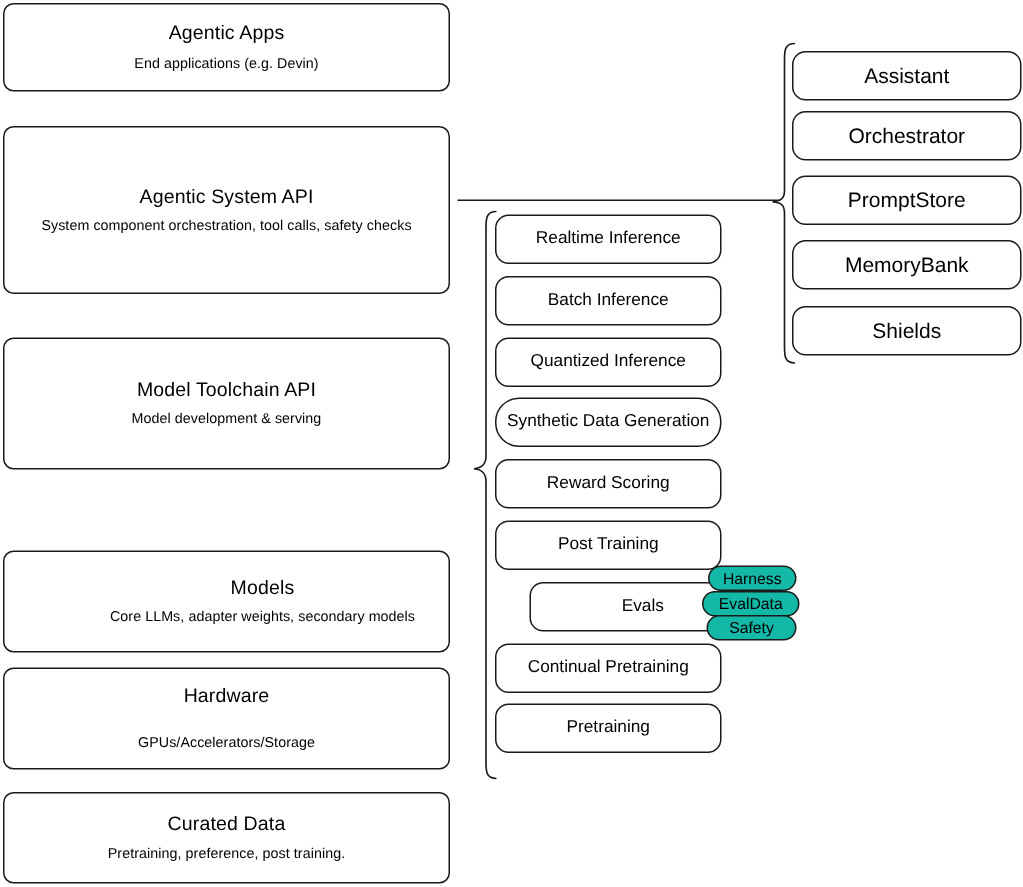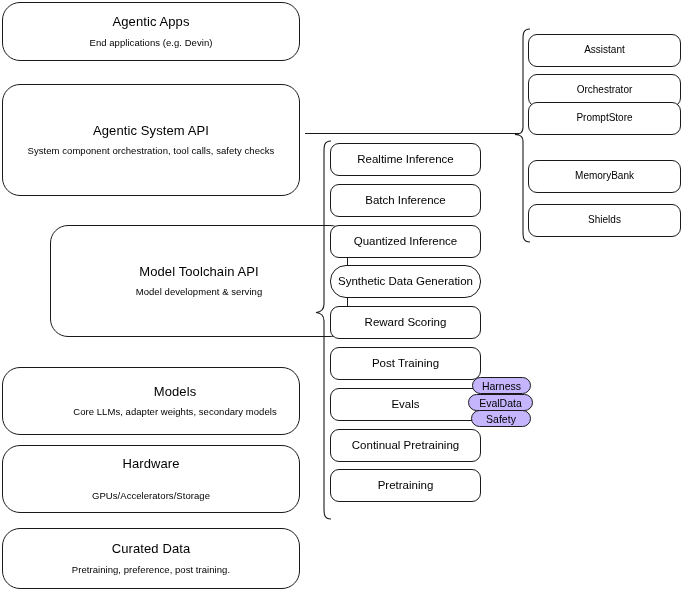--- a/index.html
+++ b/index.html
@@ -32,21 +32,21 @@
     align-items: center;
     justify-content: center;
     text-align: center;
     line-height: 1.25;
   }
 
   
   .layer-box {
     left: 2px;
     width: 298px;
-    border-radius: 18px;
+    border-radius: 7px;
   }
   .layer-title {
     font-size: 13px;
     color: #000;
     letter-spacing: 0.1px;
   }
   .layer-sub {
     font-size: 9.5px;
     color: #000;
     margin-top: 6px;
@@ -65,30 +65,30 @@
   }
 
   
   .right-box {
     left: 528px;
     width: 153px;
     height: 33px;
     border-radius: 9px;
   }
   .right-label {
-    font-size: 10px;
+    font-size: 14px;
   }
 
   
   .pill {
     position: absolute;
     box-sizing: border-box;
     border: 1px solid #1a1a1a;
     border-radius: 999px;
-    background: #c4b5fd;
+    background: #14b8a6;
     display: flex;
     align-items: center;
     justify-content: center;
     font-size: 10.5px;
     height: 17px;
     z-index: 6;
   }
 
   
   .connector {
@@ -117,21 +117,21 @@
   <div class="box layer-box" style="top:2px;height:59px;">
     <div class="layer-title">Agentic Apps</div>
     <div class="layer-sub">End applications (e.g. Devin)</div>
   </div>
 
   <div class="box layer-box" style="top:84px;height:112px;">
     <div class="layer-title">Agentic System API</div>
     <div class="layer-sub">System component orchestration, tool calls, safety checks</div>
   </div>
 
-  <div class="box layer-box" style="top:225px;height:112px;margin-left:48px;">
+  <div class="box layer-box" style="top:225px;height:88px;">
     <div class="layer-title">Model Toolchain API</div>
     <div class="layer-sub">Model development &amp; serving</div>
   </div>
 
   <div class="box layer-box" style="top:367px;height:68px;padding-left:48px;">
     <div class="layer-title">Models</div>
     <div class="layer-sub">Core LLMs, adapter weights, secondary models</div>
   </div>
 
   <div class="box layer-box" style="top:445px;height:68px;gap:12px;">
@@ -161,21 +161,21 @@
   </div>
   <div class="box mid-box" style="top:265px;border-radius:16px;">
     <div class="mid-label">Synthetic Data Generation</div>
   </div>
   <div class="box mid-box" style="top:306px;">
     <div class="mid-label">Reward Scoring</div>
   </div>
   <div class="box mid-box" style="top:347px;">
     <div class="mid-label">Post Training</div>
   </div>
-  <div class="box mid-box" style="top:388px;">
+  <div class="box mid-box" style="top:388px;margin-left:23px;">
     <div class="mid-label">Evals</div>
   </div>
   <div class="box mid-box" style="top:429px;">
     <div class="mid-label">Continual Pretraining</div>
   </div>
   <div class="box mid-box" style="top:469px;">
     <div class="mid-label">Pretraining</div>
   </div>
 
   <div class="pill" style="left:472px;top:377px;width:59px;">
@@ -191,21 +191,21 @@
   <svg class="brace" style="left:511px;top:28px;" width="20" height="215" viewBox="0 0 20 215">
     <path d="M19 1 C12 1 12 6 12 12 L12 99 C12 105 9 106 4 106.5 C9 107 12 108 12 114 L12 203 C12 209 12 214 19 214"></path>
   </svg>
 
   <div class="box right-box" style="top:34px;">
     <div class="right-label">Assistant</div>
   </div>
   <div class="box right-box" style="top:74px;">
     <div class="right-label">Orchestrator</div>
   </div>
-  <div class="box right-box" style="top:102px;text-align:center;">
+  <div class="box right-box" style="top:117px;text-align:center;">
     <div class="right-label">PromptStore</div>
   </div>
   <div class="box right-box" style="top:160px;">
     <div class="right-label">MemoryBank</div>
   </div>
   <div class="box right-box" style="top:204px;">
     <div class="right-label">Shields</div>
   </div>
 
 </div>

